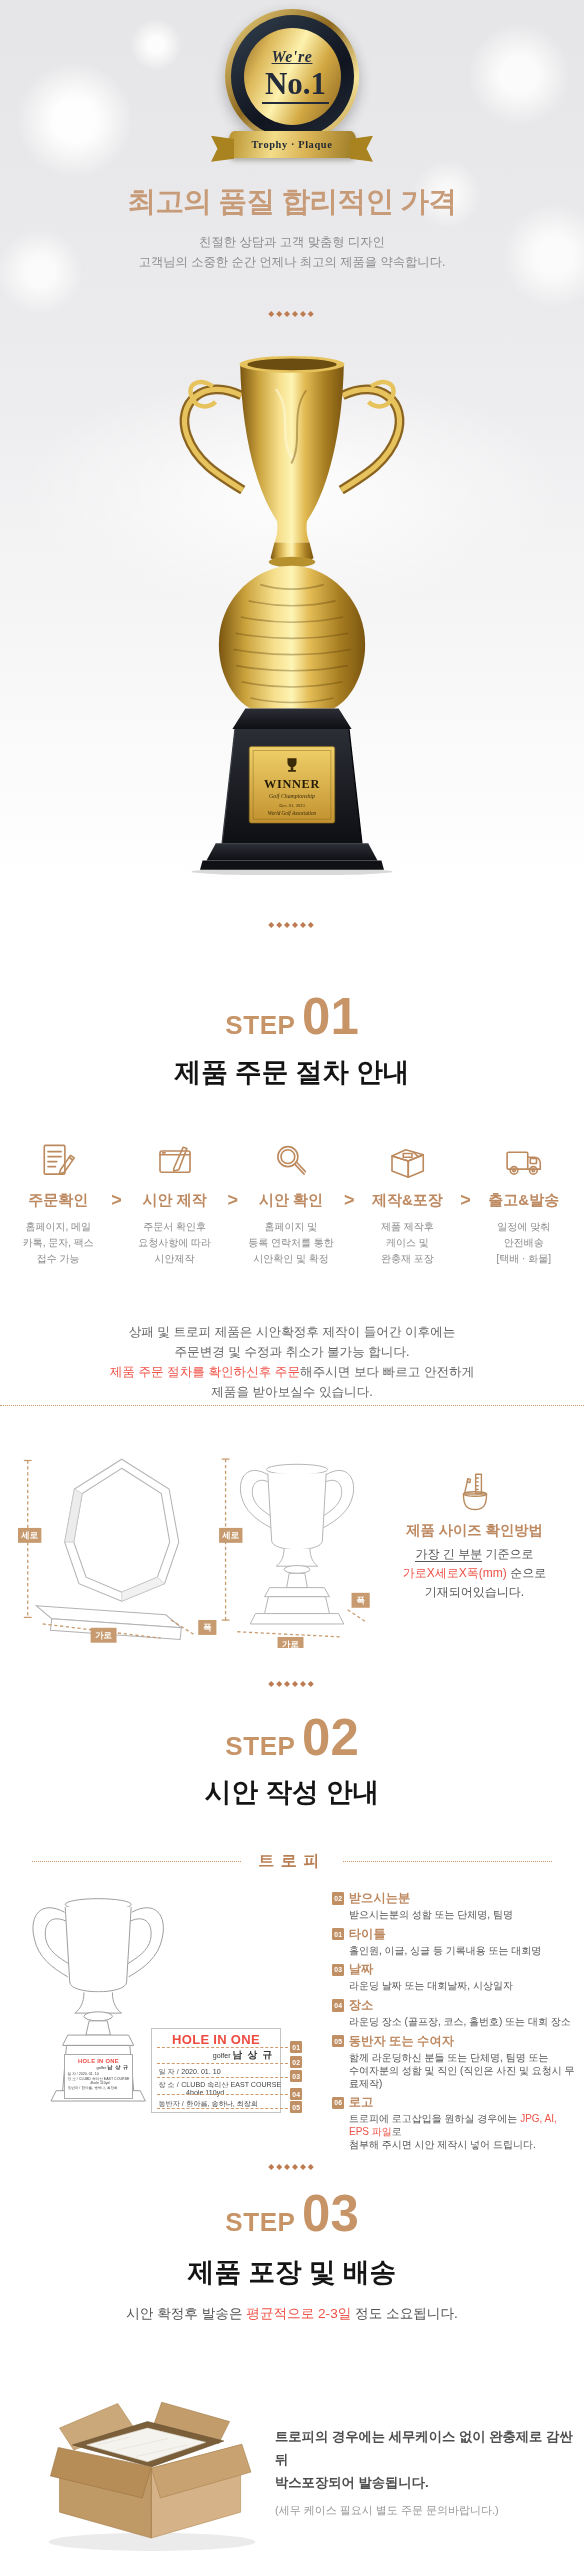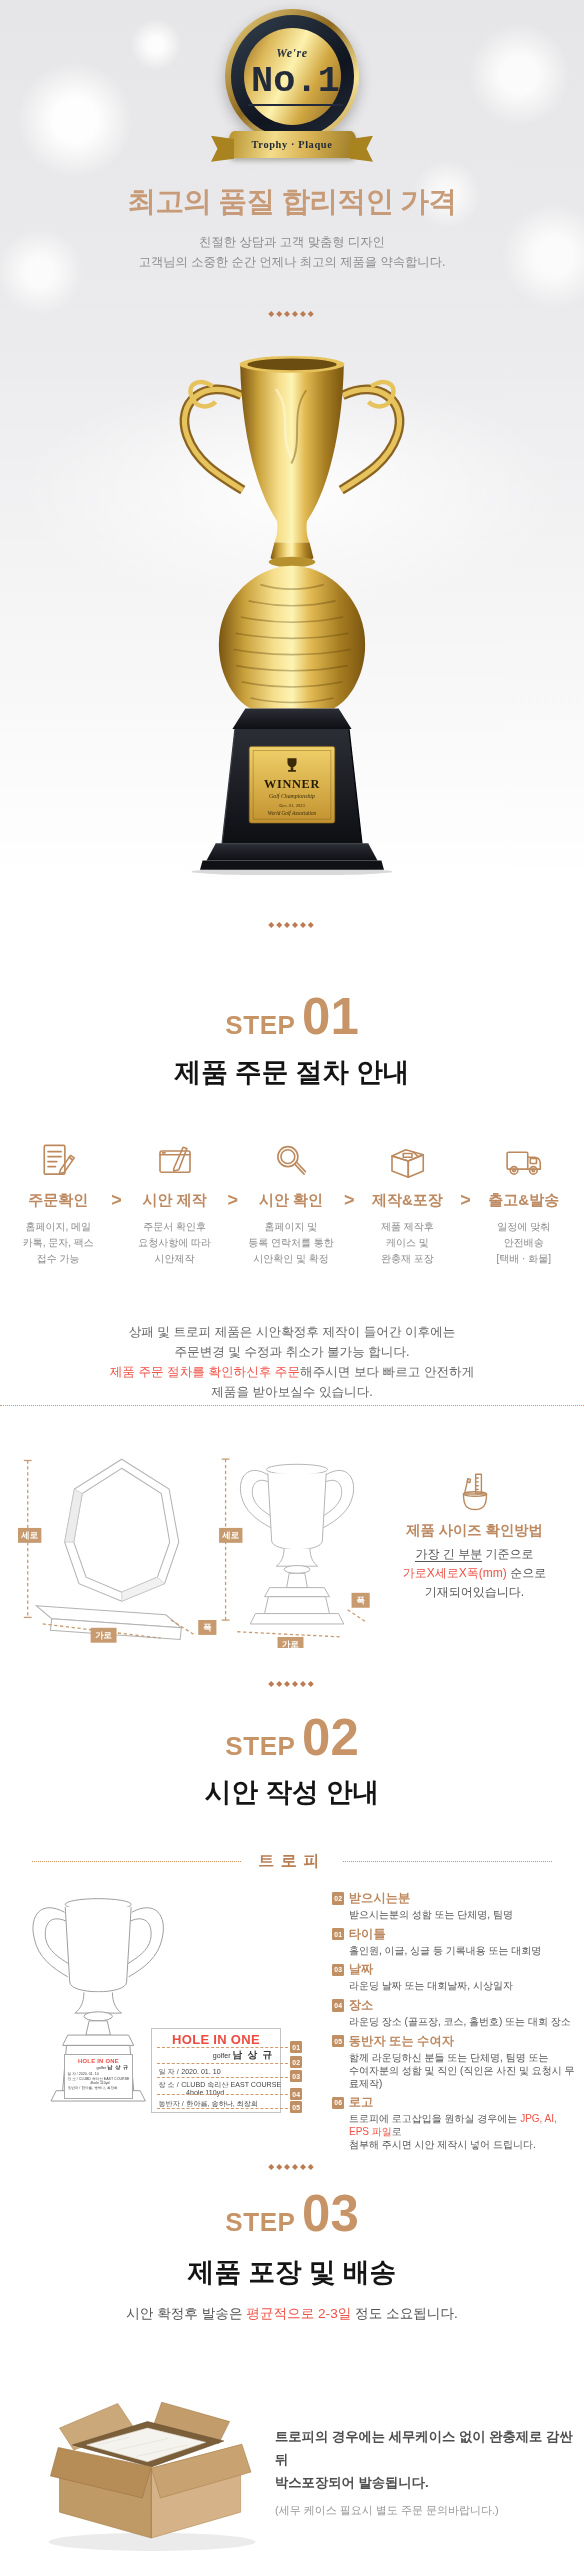--- a/index.html
+++ b/index.html
@@ -22,22 +22,22 @@
       linear-gradient(180deg,#e6e6e8 0%,#ebebed 38%,#f6f6f7 72%,#ffffff 100%);}
   .badge{top:9px;left:0;width:584px;display:flex;flex-direction:column;align-items:center;}
   .medal{width:134px;height:134px;border-radius:50%;display:flex;align-items:center;justify-content:center;
          background:linear-gradient(135deg,#f0d684,#8f6a20 45%,#f7e49a 75%,#a87c28);
          box-shadow:0 5.2px 13px rgba(40,40,50,.3);}
   .medal-ring{width:123px;height:123px;border-radius:50%;display:flex;align-items:center;justify-content:center;
          background:linear-gradient(145deg,#33404f,#10151f 60%,#232c3a);}
   .medal-face{width:97px;height:97px;border-radius:50%;display:flex;flex-direction:column;align-items:center;justify-content:center;
          background:linear-gradient(115deg,#8a6420 0%,#dcb758 22%,#fdf2ae 46%,#d2a843 68%,#8a6420 100%);}
   .medal-script{font-family:"Liberation Serif","DejaVu Serif",serif;font-style:italic;font-weight:700;
-         font-size:12px;color:#28303f;letter-spacing:0.6px;}
-  .medal-no{font-family:Liberation Mono, monospace;font-size:37px;font-weight:700;color:#232b3a;
+         font-size:16px;color:#28303f;letter-spacing:0.6px;text-decoration:underline;}
+  .medal-no{font-family:Liberation Serif, serif;font-size:31px;font-weight:700;color:#232b3a;
          line-height:1;margin-top:1.9px;border-bottom:2.6px solid #232b3a;padding:0 3.2px 3.2px;margin-left:7px;}
   .ribbon{position:relative;margin-top:-11.7px;width:127px;height:27px;z-index:2;
          background:linear-gradient(100deg,#b8922f,#f3dc8a 35%,#d9b254 62%,#9a7a26);
          border-radius:5.2px/9px;display:flex;align-items:center;justify-content:center;
          box-shadow:0 2.6px 5.2px rgba(60,50,20,.35);}
   .ribbon::before,.ribbon::after{content:"";position:absolute;top:4.5px;width:23px;height:26px;background:#a8831f;z-index:-1;}
   .ribbon::before{left:-17.5px;clip-path:polygon(0 0,100% 12%,100% 88%,0 100%,28% 50%);}
   .ribbon::after{right:-17.5px;clip-path:polygon(100% 0,0 12%,0 88%,100% 100%,72% 50%);}
   .ribbon-text{font-family:"Liberation Serif","DejaVu Serif",serif;font-size:10.4px;font-weight:700;color:#1f2733;letter-spacing:0.6px;}
   .hero-title{top:183px;font-size:28.5px;font-weight:800;color:#c79b77;letter-spacing:-0.6px;}

